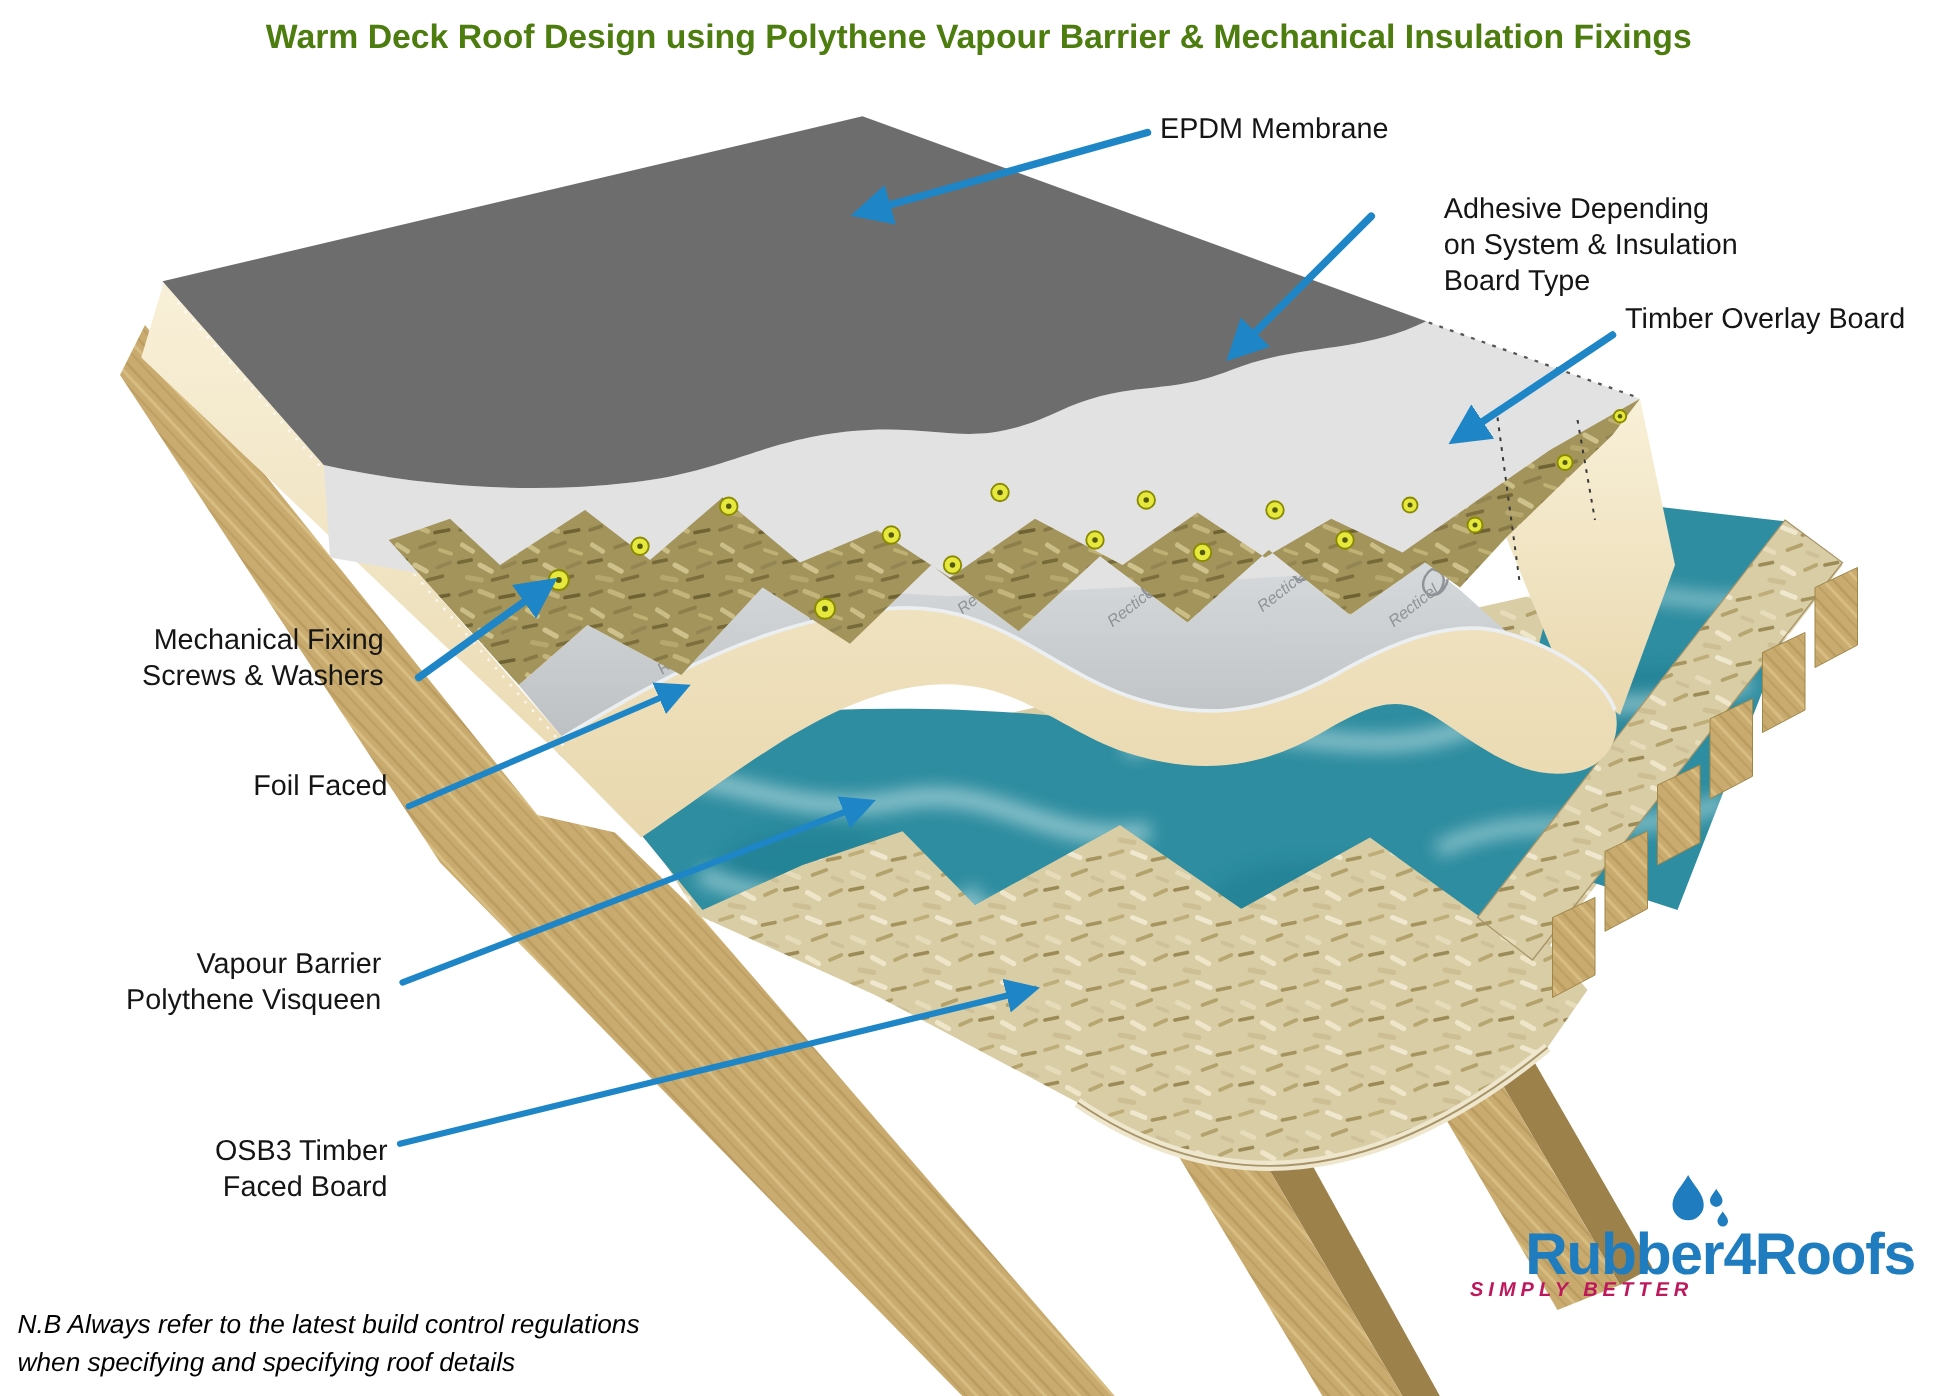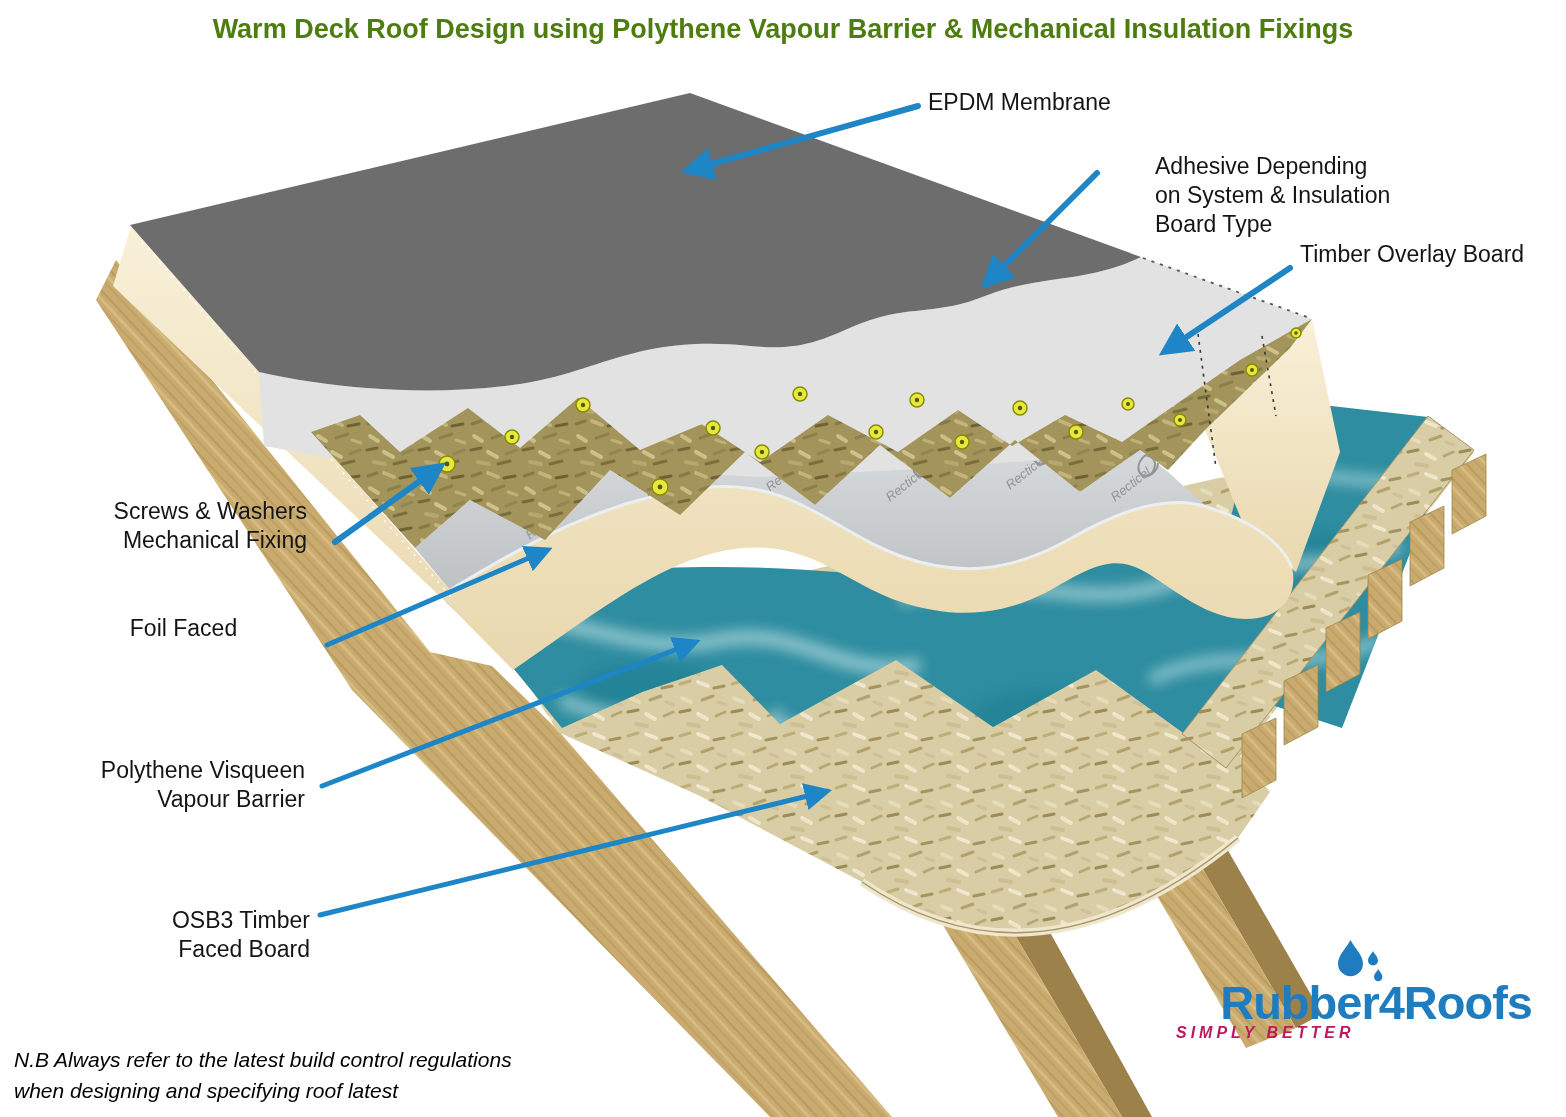--- a/index.html
+++ b/index.html
@@ -7,21 +7,21 @@
           font-family:"Liberation Sans",sans-serif;}
   #diagram-svg{position:absolute;left:0;top:0;}
   #page-title{position:absolute;left:0;top:14px;width:100%;text-align:center;
               font-size:27px;font-weight:bold;color:#4d7c0f;letter-spacing:0px;}
   .lbl{position:absolute;font-size:23px;color:#151515;line-height:29px;white-space:nowrap;}
   .lbl.right{text-align:right;}
   #lbl-epdm{left:928px;top:88px;}
   #lbl-adh{left:1155px;top:124px;margin-top:28px;}
   #lbl-timber{left:1300px;top:240px;}
   #lbl-mech{left:57px;top:497px;width:250px;}
-  #lbl-foil{left:57px;top:614px;width:253px;text-align:center;}
+  #lbl-foil{left:57px;top:614px;width:253px;}
   #lbl-poly{left:52px;top:756px;width:253px;}
   #lbl-osb3{left:57px;top:886px;width:253px;margin-top:20px;}
   #note{position:absolute;left:14px;top:1044px;font-size:21px;font-style:italic;
         line-height:31px;color:#000000;}
   #logo-brand{position:absolute;left:1198px;top:975px;width:334px;text-align:right;
               font-size:47px;font-weight:bold;color:#1f7dbf;letter-spacing:-1px;}
   #logo-tag{position:absolute;left:1176px;top:1024px;font-size:16px;font-style:italic;
             font-weight:bold;letter-spacing:4px;color:#be185d;}
 </style>
 </head>
@@ -242,36 +242,36 @@
 </div>
 <div class="lbl" id="lbl-adh">
   <div>Adhesive Depending</div>
   <div>on System &amp; Insulation</div>
   <div>Board Type</div>
 </div>
 <div class="lbl" id="lbl-timber">
   <div>Timber Overlay Board</div>
 </div>
 <div class="lbl right" id="lbl-mech">
+  <div>Mechanical Fixing</div>
   <div>Screws &amp; Washers</div>
-  <div>Mechanical Fixing</div>
 </div>
 <div class="lbl right" id="lbl-foil">
   <div>Foil Faced</div>
 </div>
 <div class="lbl right" id="lbl-poly">
+  <div>Vapour Barrier</div>
   <div>Polythene Visqueen</div>
-  <div>Vapour Barrier</div>
 </div>
 <div class="lbl right" id="lbl-osb3">
   <div>OSB3 Timber</div>
   <div>Faced Board</div>
 </div>
 
 <div id="note">
   <div>N.B Always refer to the latest build control regulations</div>
-  <div>when designing and specifying roof latest</div>
+  <div>when specifying and specifying roof details</div>
 </div>
 
 <div id="logo-brand">Rubber4Roofs</div>
 <div id="logo-tag">SIMPLY BETTER</div>
 
 </div>
 
 </body></html>

